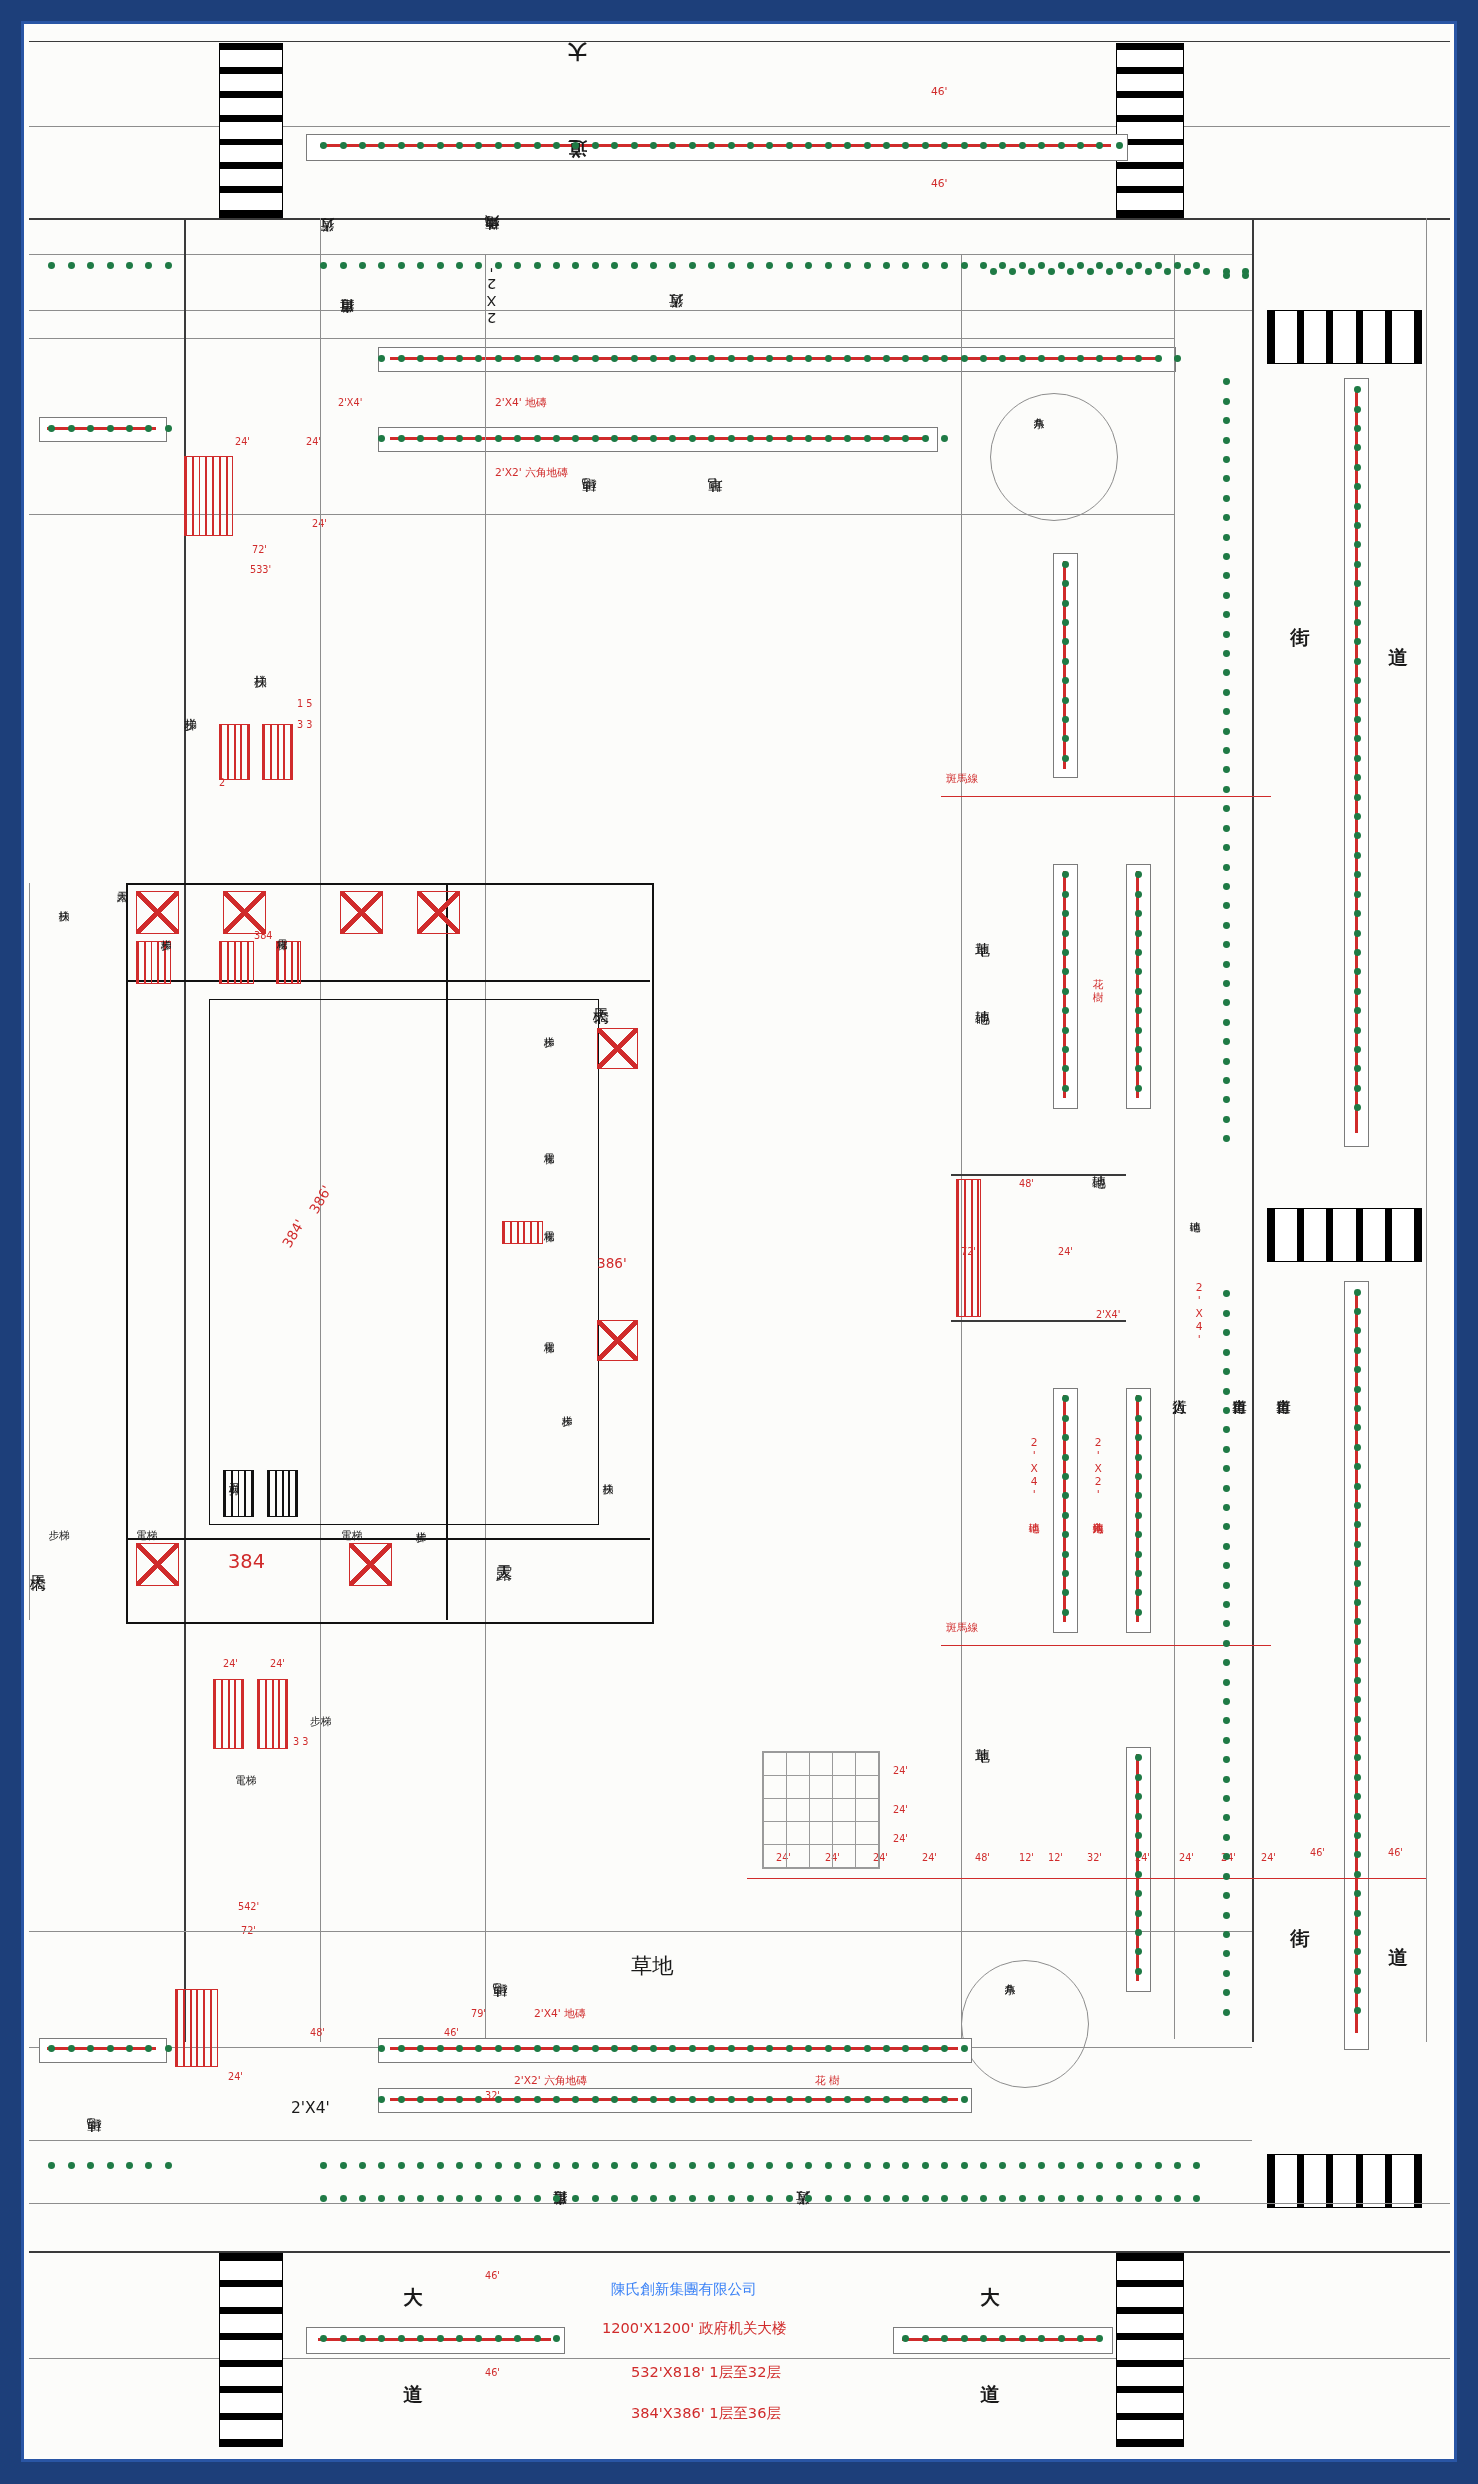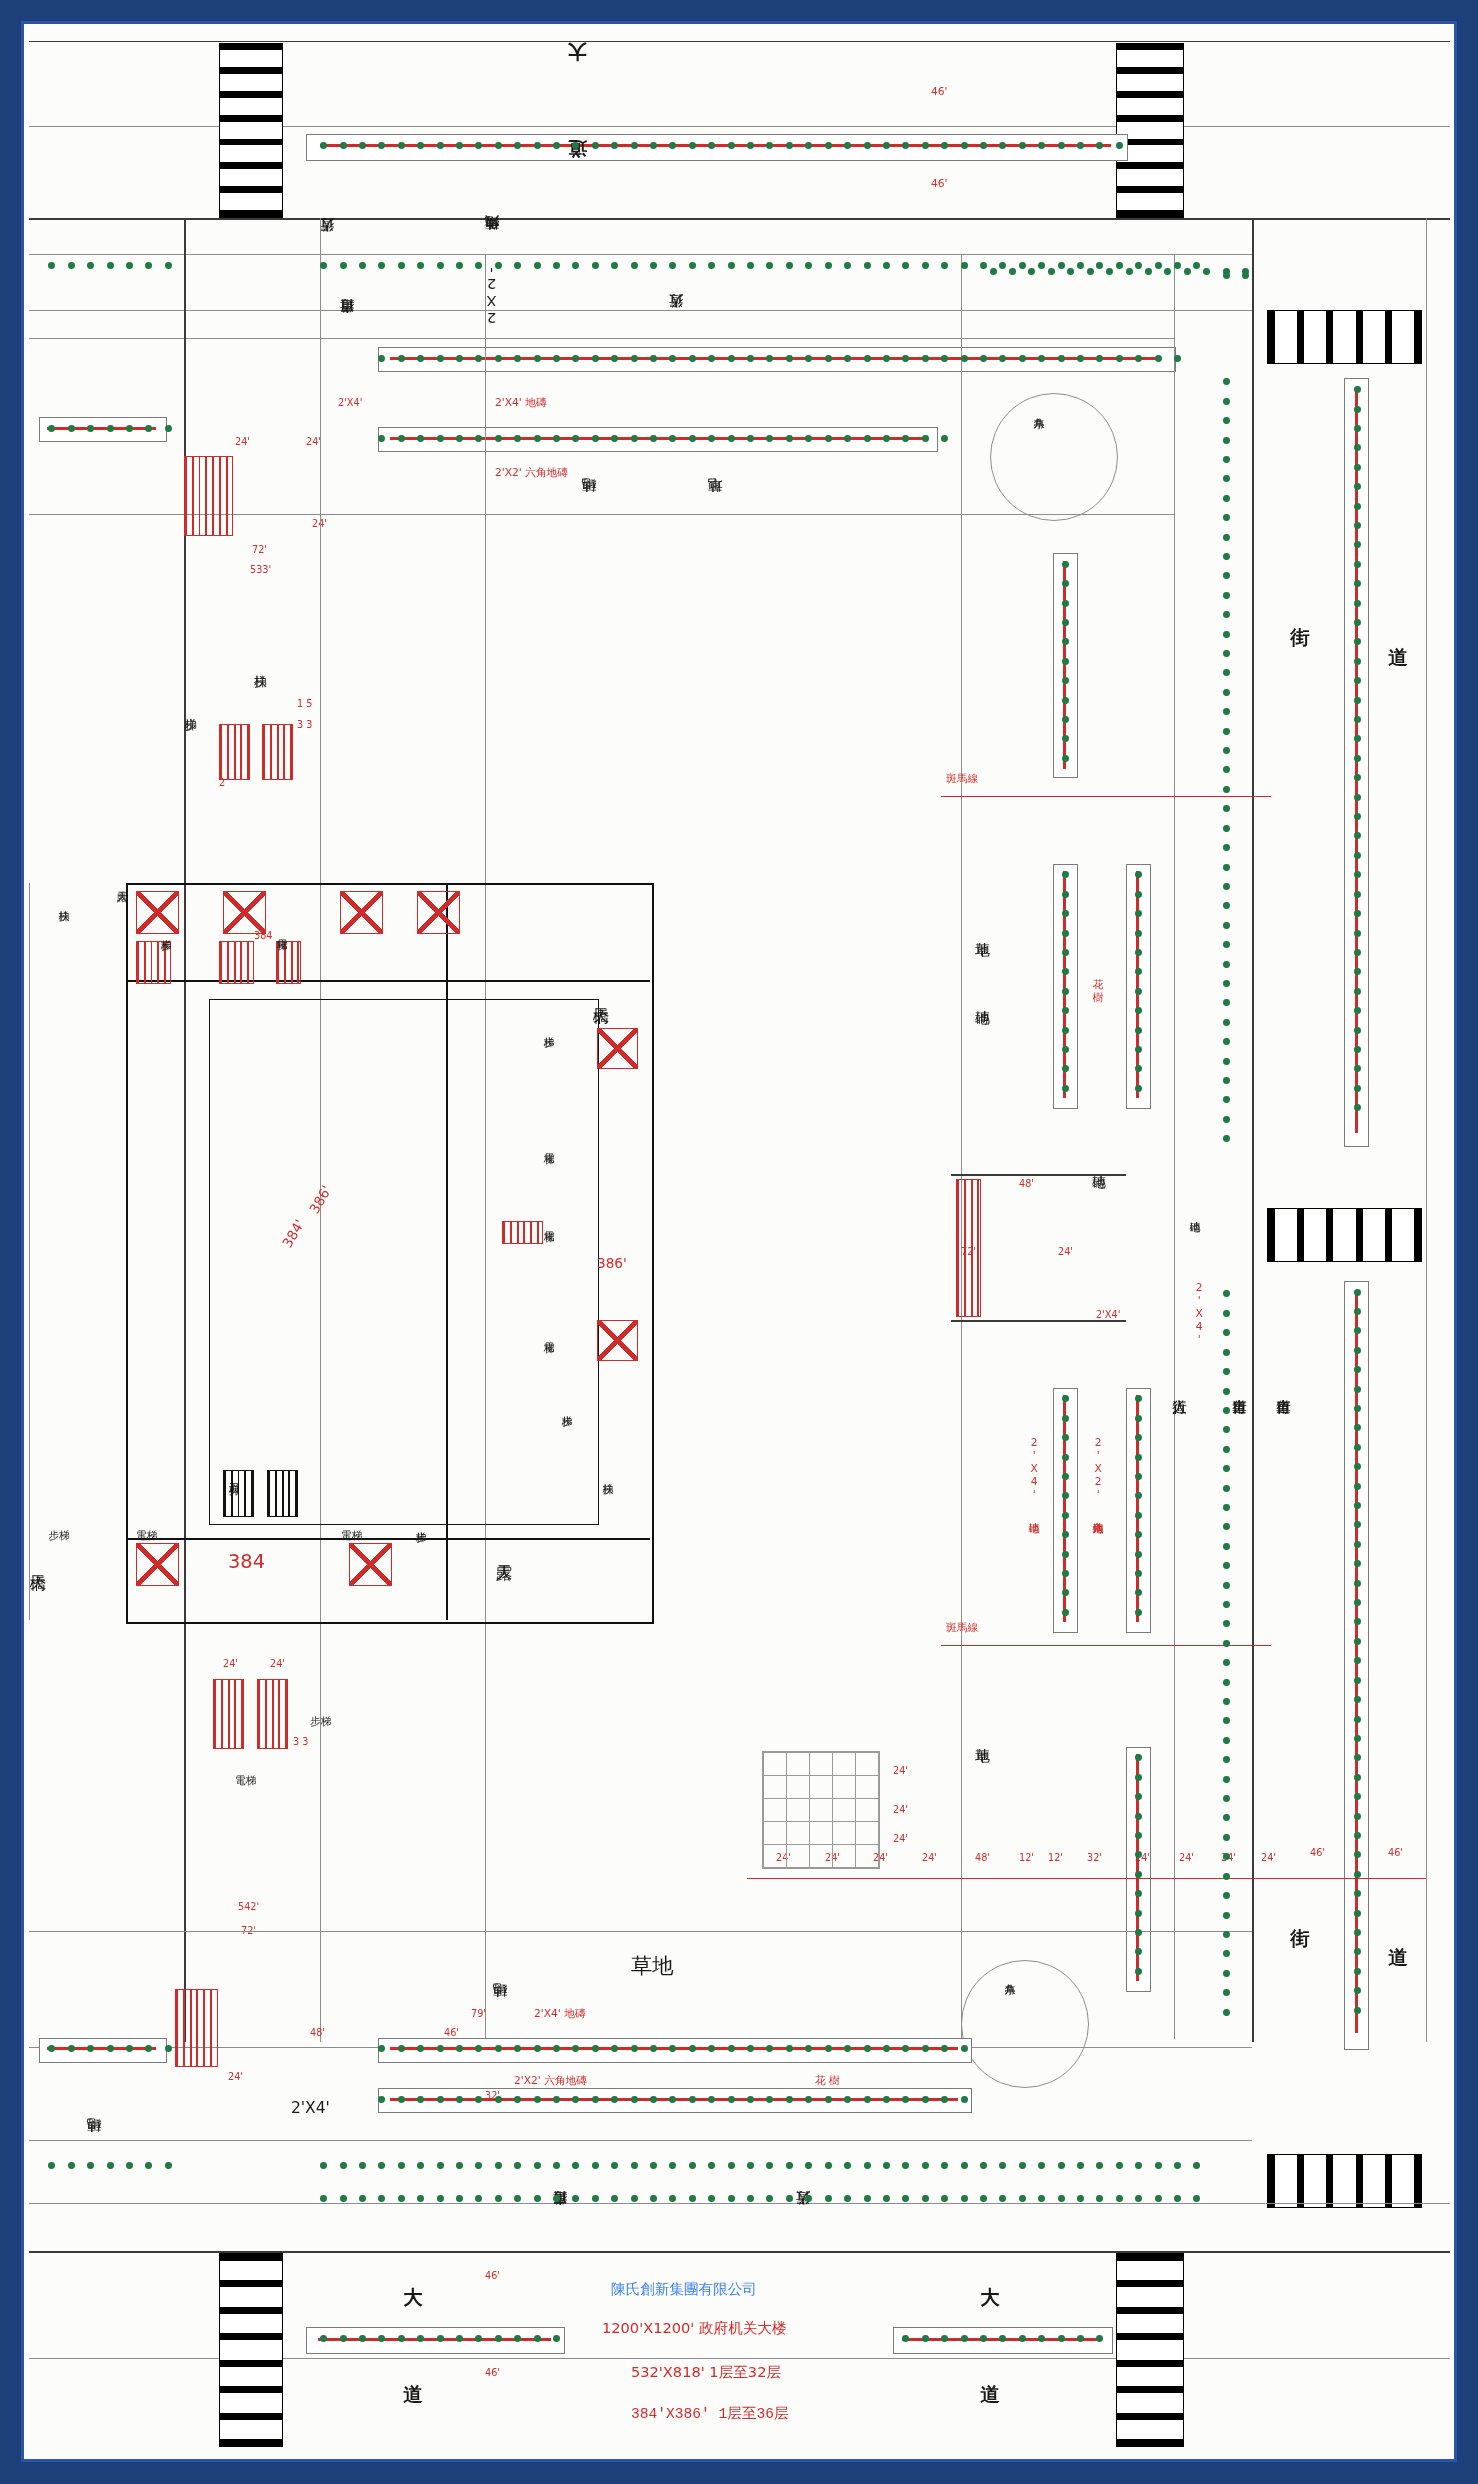--- a/index.html
+++ b/index.html
@@ -399,21 +399,21 @@
     <div class="t big vert" style="left:374px;top:2242px;">大</div>
     <div class="t big vert" style="left:374px;top:2339px;">道</div>
     <div class="t big vert" style="left:951px;top:2242px;">大</div>
     <div class="t big vert" style="left:951px;top:2339px;">道</div>
     <div class="t red xs" style="left:456px;top:2242px;">46'</div>
     <div class="t red xs" style="left:456px;top:2339px;">46'</div>
 
     <div class="tb k" style="left:582px;top:2251px;">陳氏創新集團有限公司</div>
     <div class="tb" style="left:573px;top:2290px;">1200'X1200'  政府机关大楼</div>
     <div class="tb" style="left:602px;top:2334px;">532'X818'   1层至32层</div>
-    <div class="tb" style="left:602px;top:2375px;font-family:Liberation Mono, monospace;">384'X386'   1层至36层</div>
+    <div class="tb" style="left:602px;top:2375px;">384'X386'   1层至36层</div>
 
     <div id="dots">
         <span class="dot" style="background: rgb(31, 122, 69); left: 291px; top: 113px;"></span>
         <span class="dot" style="background: rgb(31, 122, 69); left: 311px; top: 113px;"></span>
         <span class="dot" style="background: rgb(31, 122, 69); left: 330px; top: 113px;"></span>
         <span class="dot" style="background: rgb(31, 122, 69); left: 349px; top: 113px;"></span>
         <span class="dot" style="background: rgb(31, 122, 69); left: 369px; top: 113px;"></span>
         <span class="dot" style="background: rgb(31, 122, 69); left: 388px; top: 113px;"></span>
         <span class="dot" style="background: rgb(31, 122, 69); left: 408px; top: 113px;"></span>
         <span class="dot" style="background: rgb(31, 122, 69); left: 427px; top: 113px;"></span>

